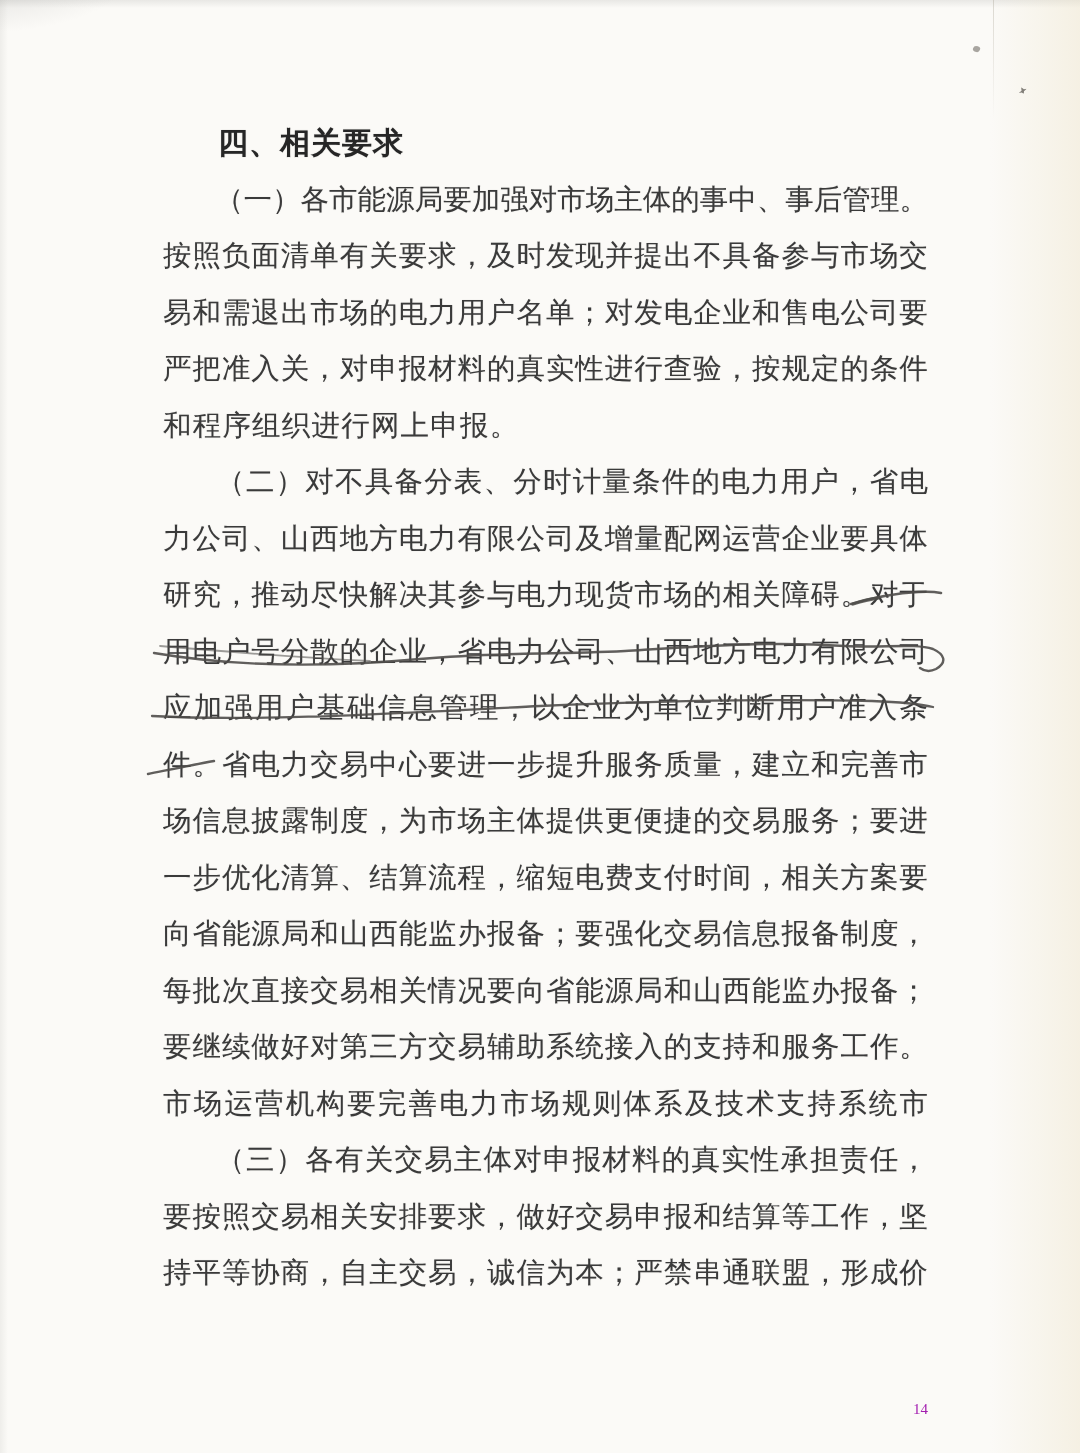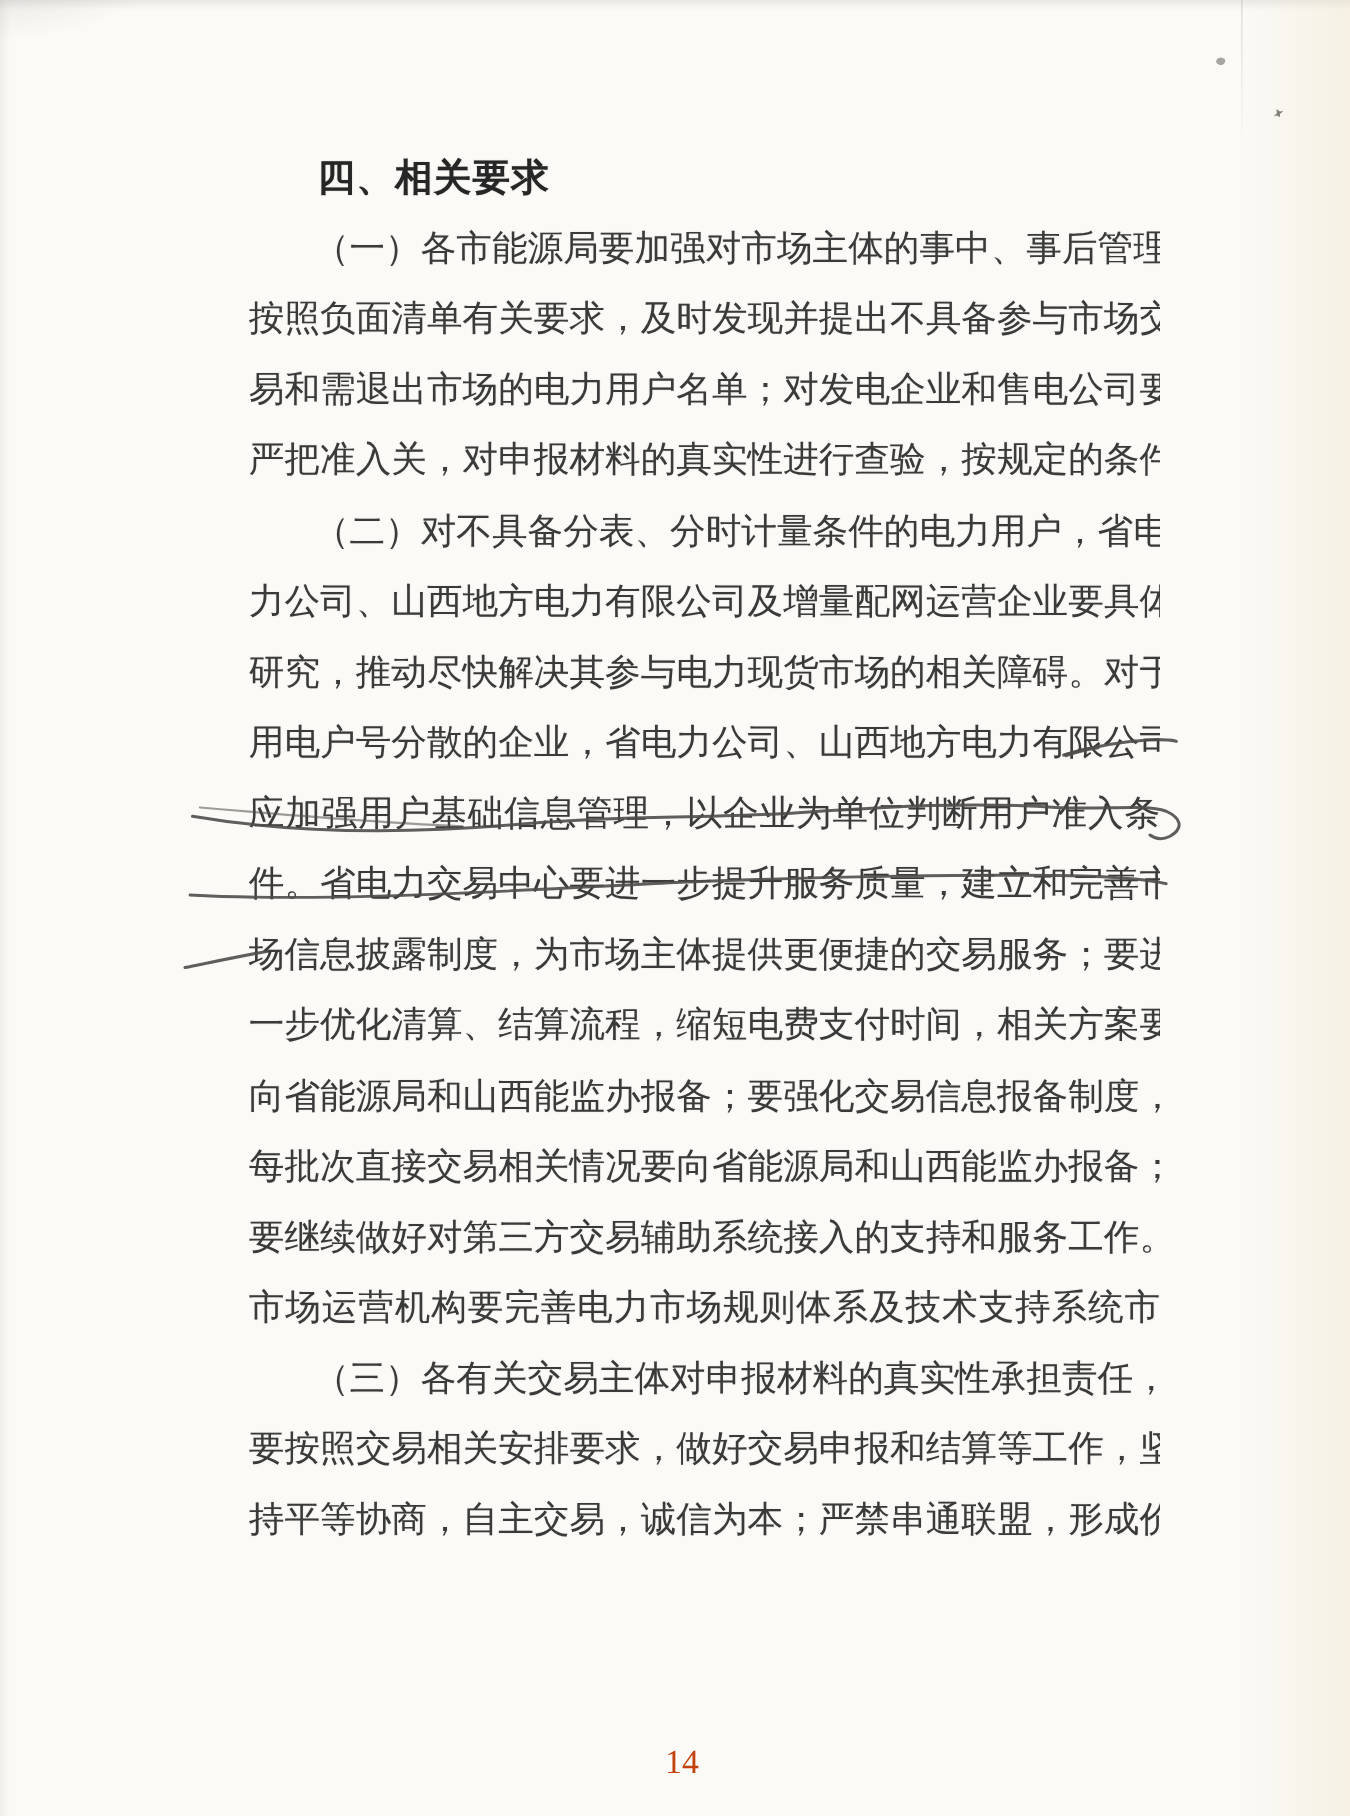--- a/index.html
+++ b/index.html
@@ -34,37 +34,37 @@
   .speck-2{left:1018px;top:87px;width:9px;height:7px;background:#74716b;transform:rotate(-30deg);
            clip-path:polygon(0 55%,40% 45%,55% 0,70% 45%,100% 60%,60% 70%,45% 100%,30% 68%);opacity:.9;}
   
   .text-col{
     position:absolute;left:163px;top:115px;width:765px;
     color:#3a3a3a;
     text-shadow:0 0 1px rgba(90,90,90,0.28);
   }
   .line{
     height:56.5px;line-height:56.5px;font-size:28.5px;
-    overflow:hidden;white-space:nowrap;margin-left:36px;
+    overflow:hidden;white-space:nowrap;
   }
   
   .line.full{display:flex;justify-content:space-between;align-items:center;white-space:normal;}
   .line.full span{flex:0 0 auto;display:block;line-height:56.5px;}
   .line.full.indent::before{content:"";display:block;flex:0 0 52px;}
   
   .line.parend{letter-spacing:1.2px;}
   .line.heading{
     font-family:"Liberation Sans","DejaVu Sans",sans-serif;
     font-weight:700;font-size:30px;color:#262626;
     padding-left:55px;letter-spacing:1px;
     text-shadow:0 0 1px rgba(40,40,40,0.35);
   }
   .page-number{
     position:absolute;left:163px;top:1393px;width:765px;height:32px;
-    text-align:center;font-size:27px;color:#c2410c;line-height:32px;
+    text-align:right;font-size:15px;color:#a21caf;line-height:32px;
     font-family:"Liberation Serif","DejaVu Serif",serif;
   }
   .annotations{position:absolute;left:0;top:0;pointer-events:none;}
   .annotations path{fill:none;stroke:#4f4d4a;stroke-linecap:round;stroke-linejoin:round;}
 </style>
 </head>
 <body>
 
 <div class="scan-shade-topleft"></div>
 <div class="scan-shade-top"></div>
@@ -181,20 +181,21 @@
       <span>查</span>
       <span>验</span>
       <span>，</span>
       <span>按</span>
       <span>规</span>
       <span>定</span>
       <span>的</span>
       <span>条</span>
       <span>件</span>
     </div>
+  <div class="line parend">和程序组织进行网上申报。</div>
 
   <div class="line full indent">
       <span>（</span>
       <span>二</span>
       <span>）</span>
       <span>对</span>
       <span>不</span>
       <span>具</span>
       <span>备</span>
       <span>分</span>

